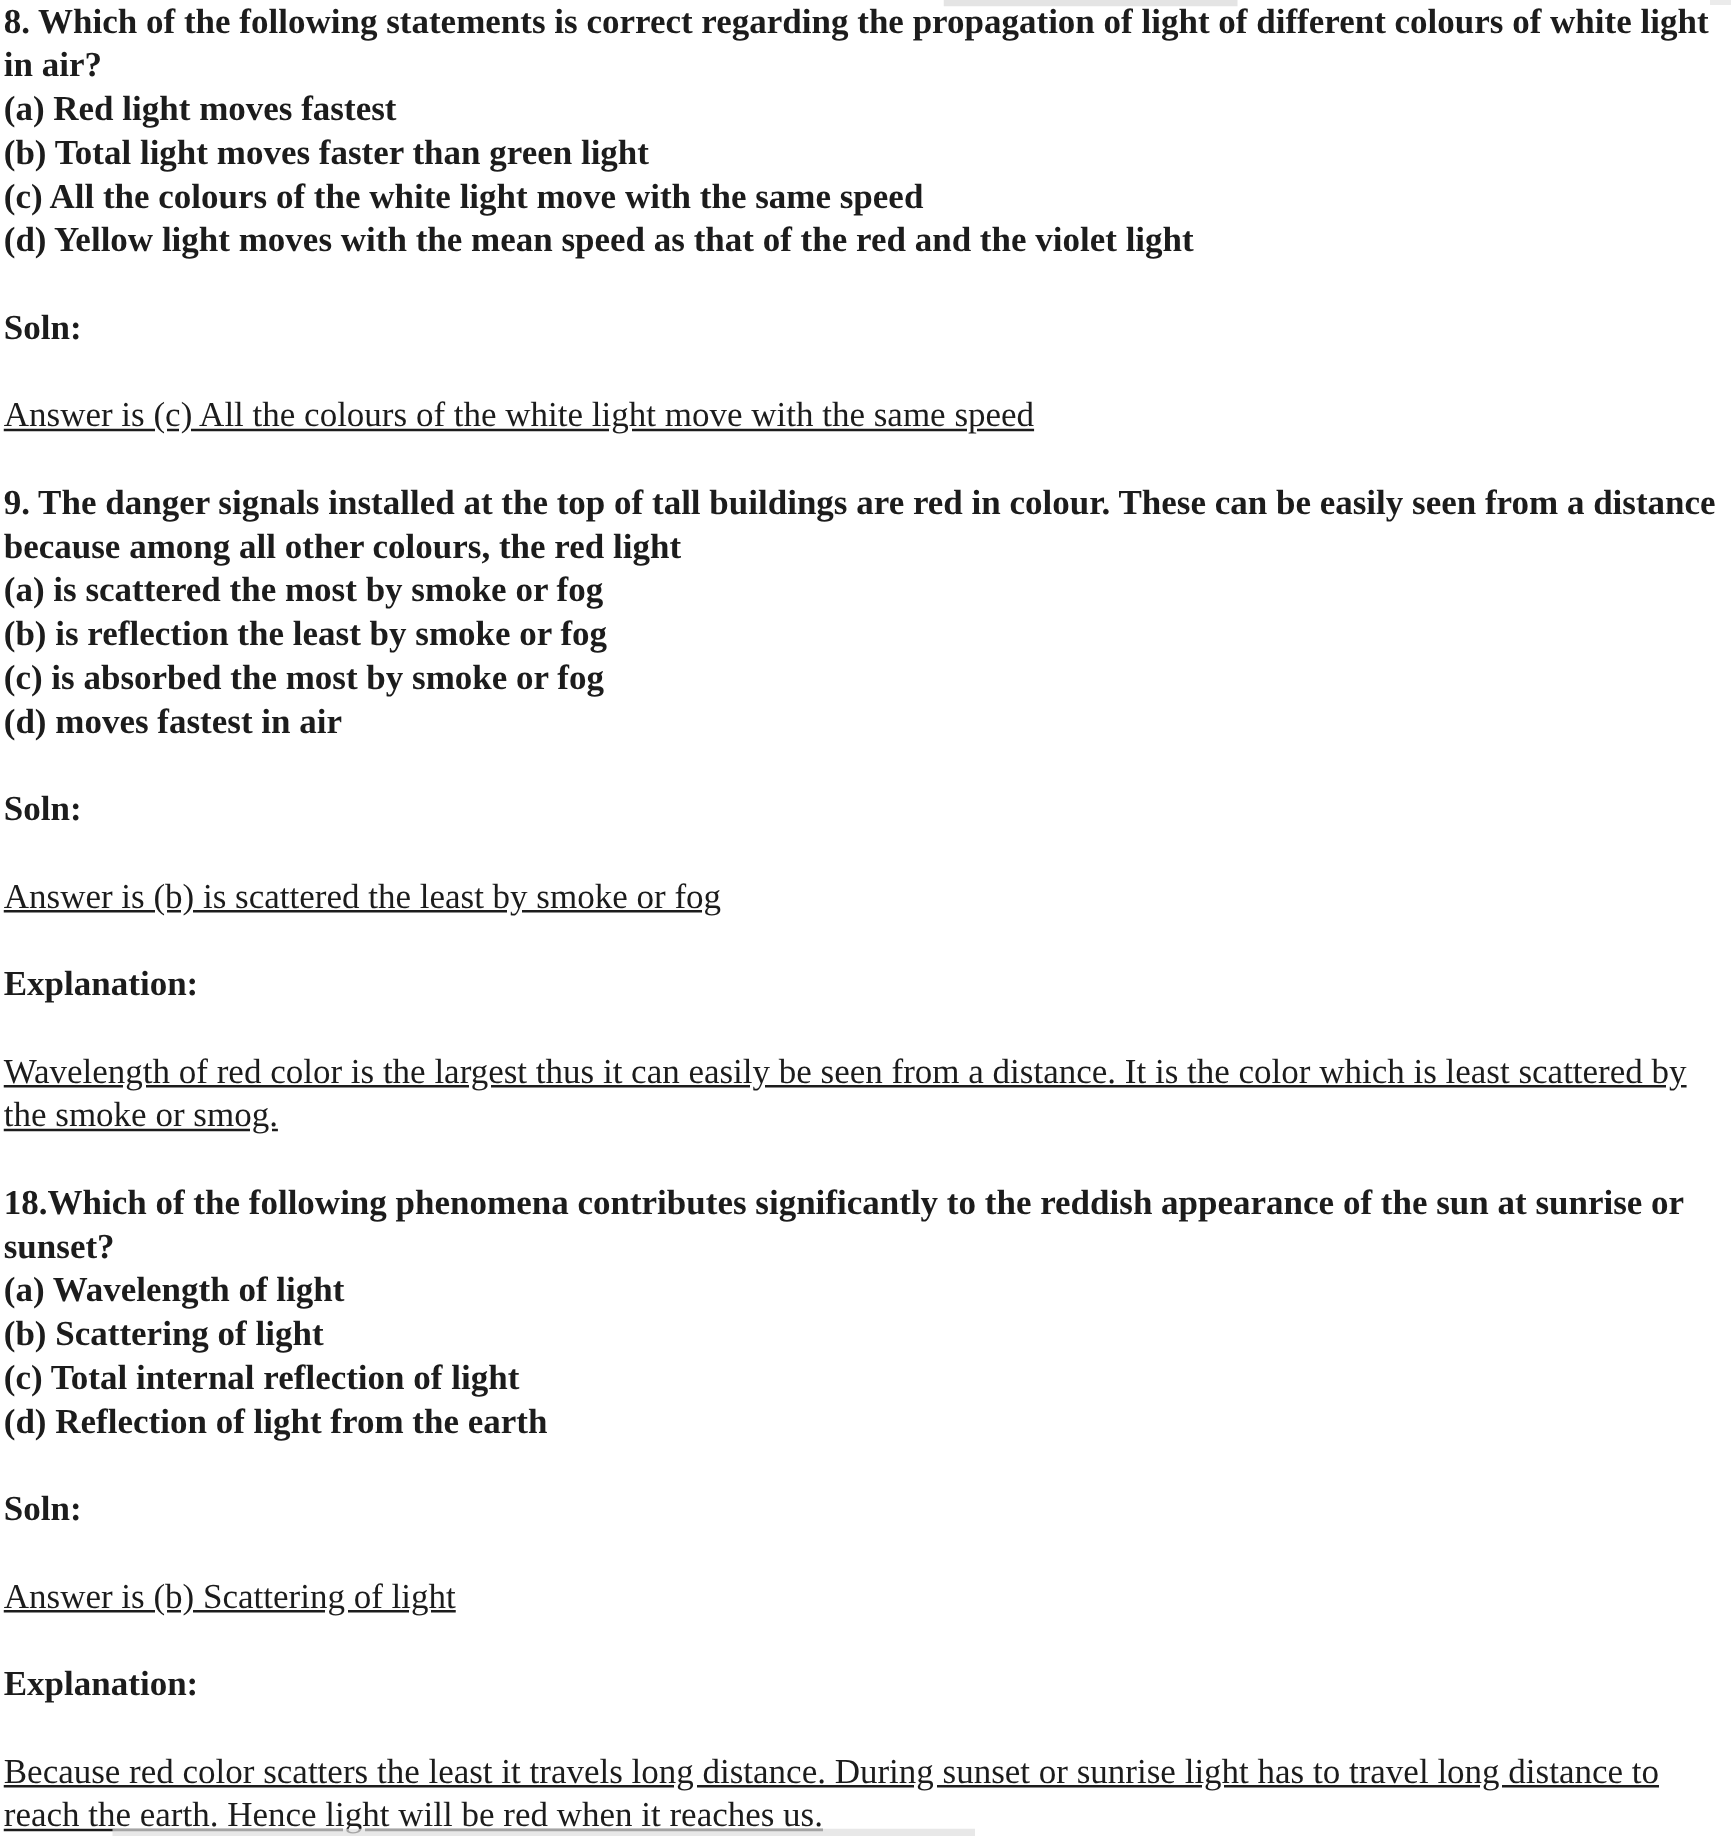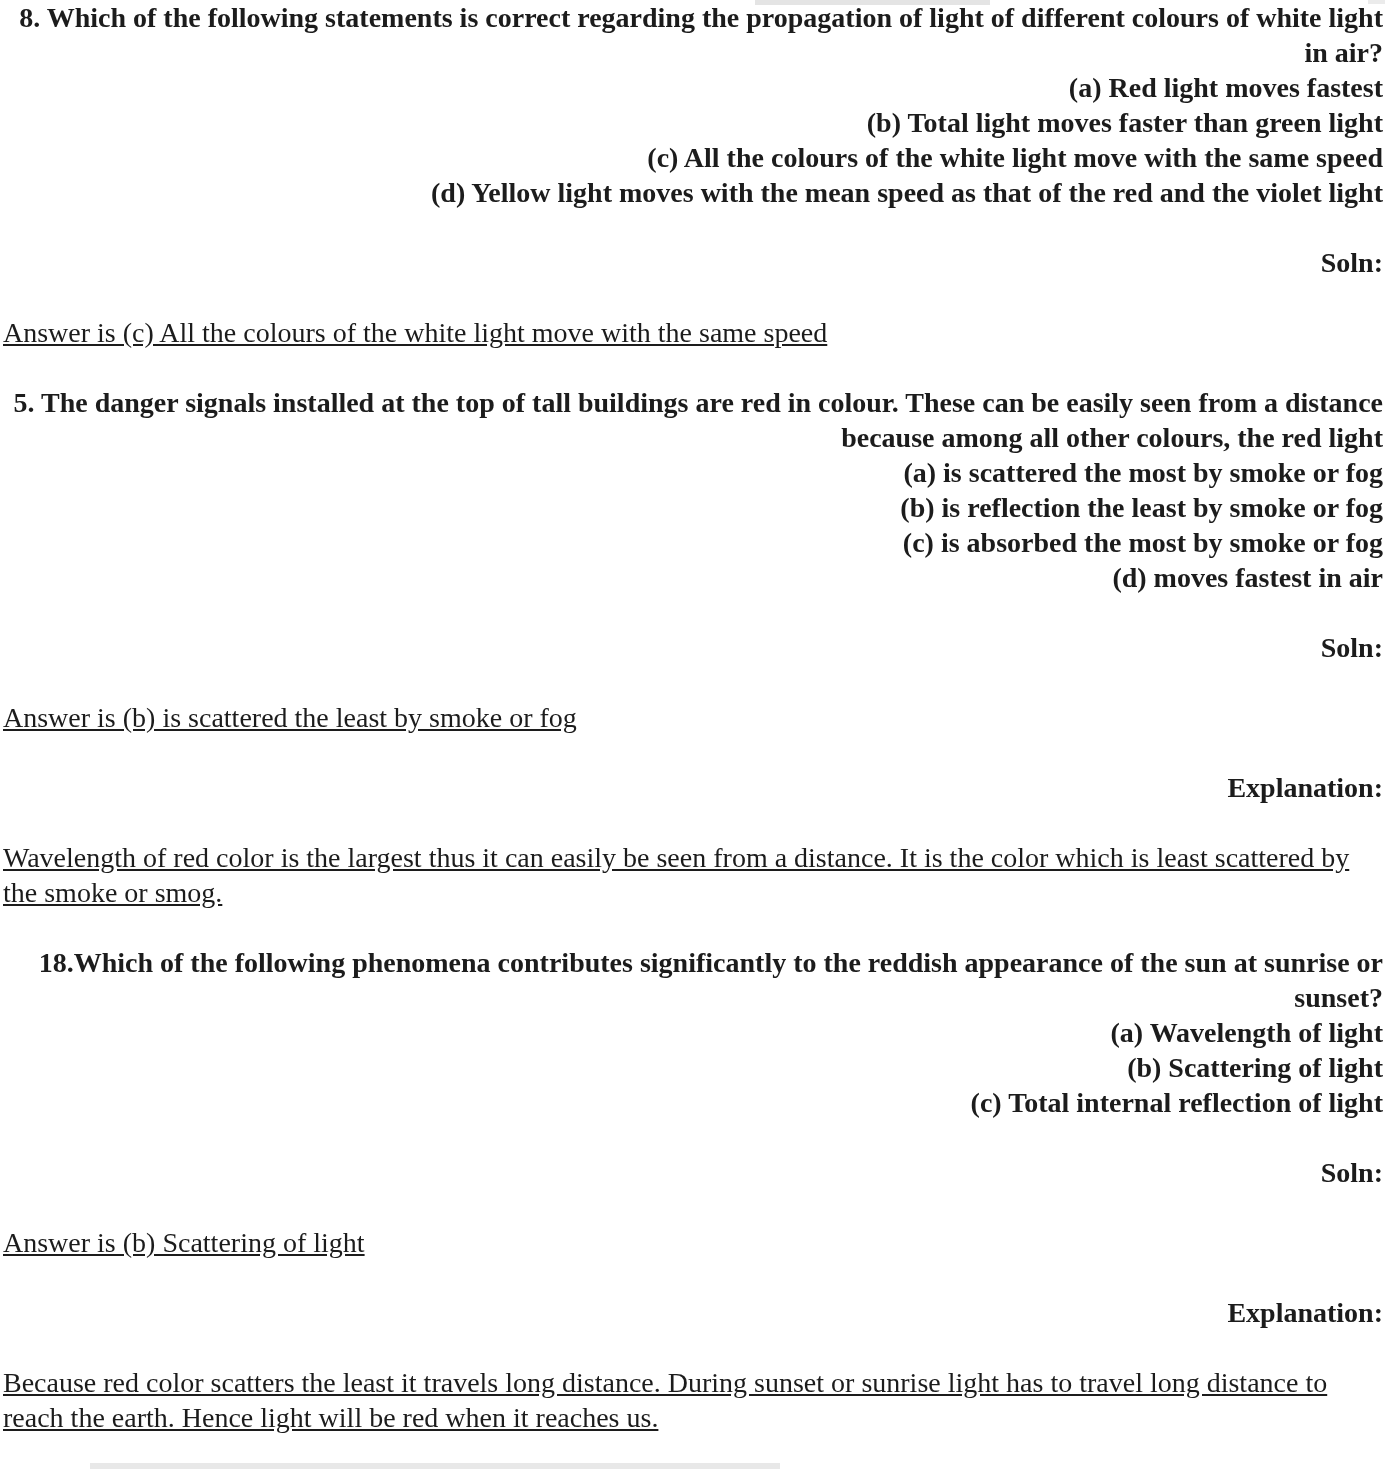--- a/index.html
+++ b/index.html
@@ -23,21 +23,20 @@
   }
   p {
     margin: 35px 0 0 0;
     padding: 0;
   }
   p.no-gap {
     margin-top: 0;
   }
   .bold {
     font-weight: bold;
-    text-align: right;
   }
   .body-text {
     font-weight: normal;
     text-decoration: underline;
   }
   .options p {
     margin-top: 0;
     font-family: Liberation Serif, serif;
   }
   
@@ -62,39 +61,40 @@
       <p>(a) Red light moves fastest</p>
       <p>(b) Total light moves faster than green light</p>
       <p>(c) All the colours of the white light move with the same speed</p>
       <p>(d) Yellow light moves with the mean speed as that of the red and the violet light</p>
     </div>
     <p class="bold">Soln:</p>
     <p class="body-text">Answer is (c) All the colours of the white light move with the same speed</p>
   </section>
 
   <section>
-    <p class="bold">5. The danger signals installed at the top of tall buildings are red in colour. These can be easily seen from a distance because among all other colours, the red light</p>
+    <p class="bold">9. The danger signals installed at the top of tall buildings are red in colour. These can be easily seen from a distance because among all other colours, the red light</p>
     <div class="options bold">
       <p>(a) is scattered the most by smoke or fog</p>
       <p>(b) is reflection the least by smoke or fog</p>
       <p>(c) is absorbed the most by smoke or fog</p>
       <p>(d) moves fastest in air</p>
     </div>
     <p class="bold">Soln:</p>
     <p class="body-text">Answer is (b) is scattered the least by smoke or fog</p>
     <p class="bold">Explanation:</p>
     <p class="body-text">Wavelength of red color is the largest thus it can easily be seen from a distance. It is the color which is least scattered by the smoke or smog.</p>
   </section>
 
   <section>
     <p class="bold">18.Which of the following phenomena contributes significantly to the reddish appearance of the sun at sunrise or sunset?</p>
     <div class="options bold">
       <p>(a) Wavelength of light</p>
       <p>(b) Scattering of light</p>
       <p>(c) Total internal reflection of light</p>
+      <p>(d) Reflection of light from the earth</p>
     </div>
     <p class="bold">Soln:</p>
     <p class="body-text">Answer is (b) Scattering of light</p>
     <p class="bold">Explanation:</p>
     <p class="body-text">Because red color scatters the least it travels long distance. During sunset or sunrise light has to travel long distance to reach the earth. Hence light will be red when it reaches us.</p>
   </section>
 
 </main>
 
 <div class="artifact" id="artifact-top"></div>

